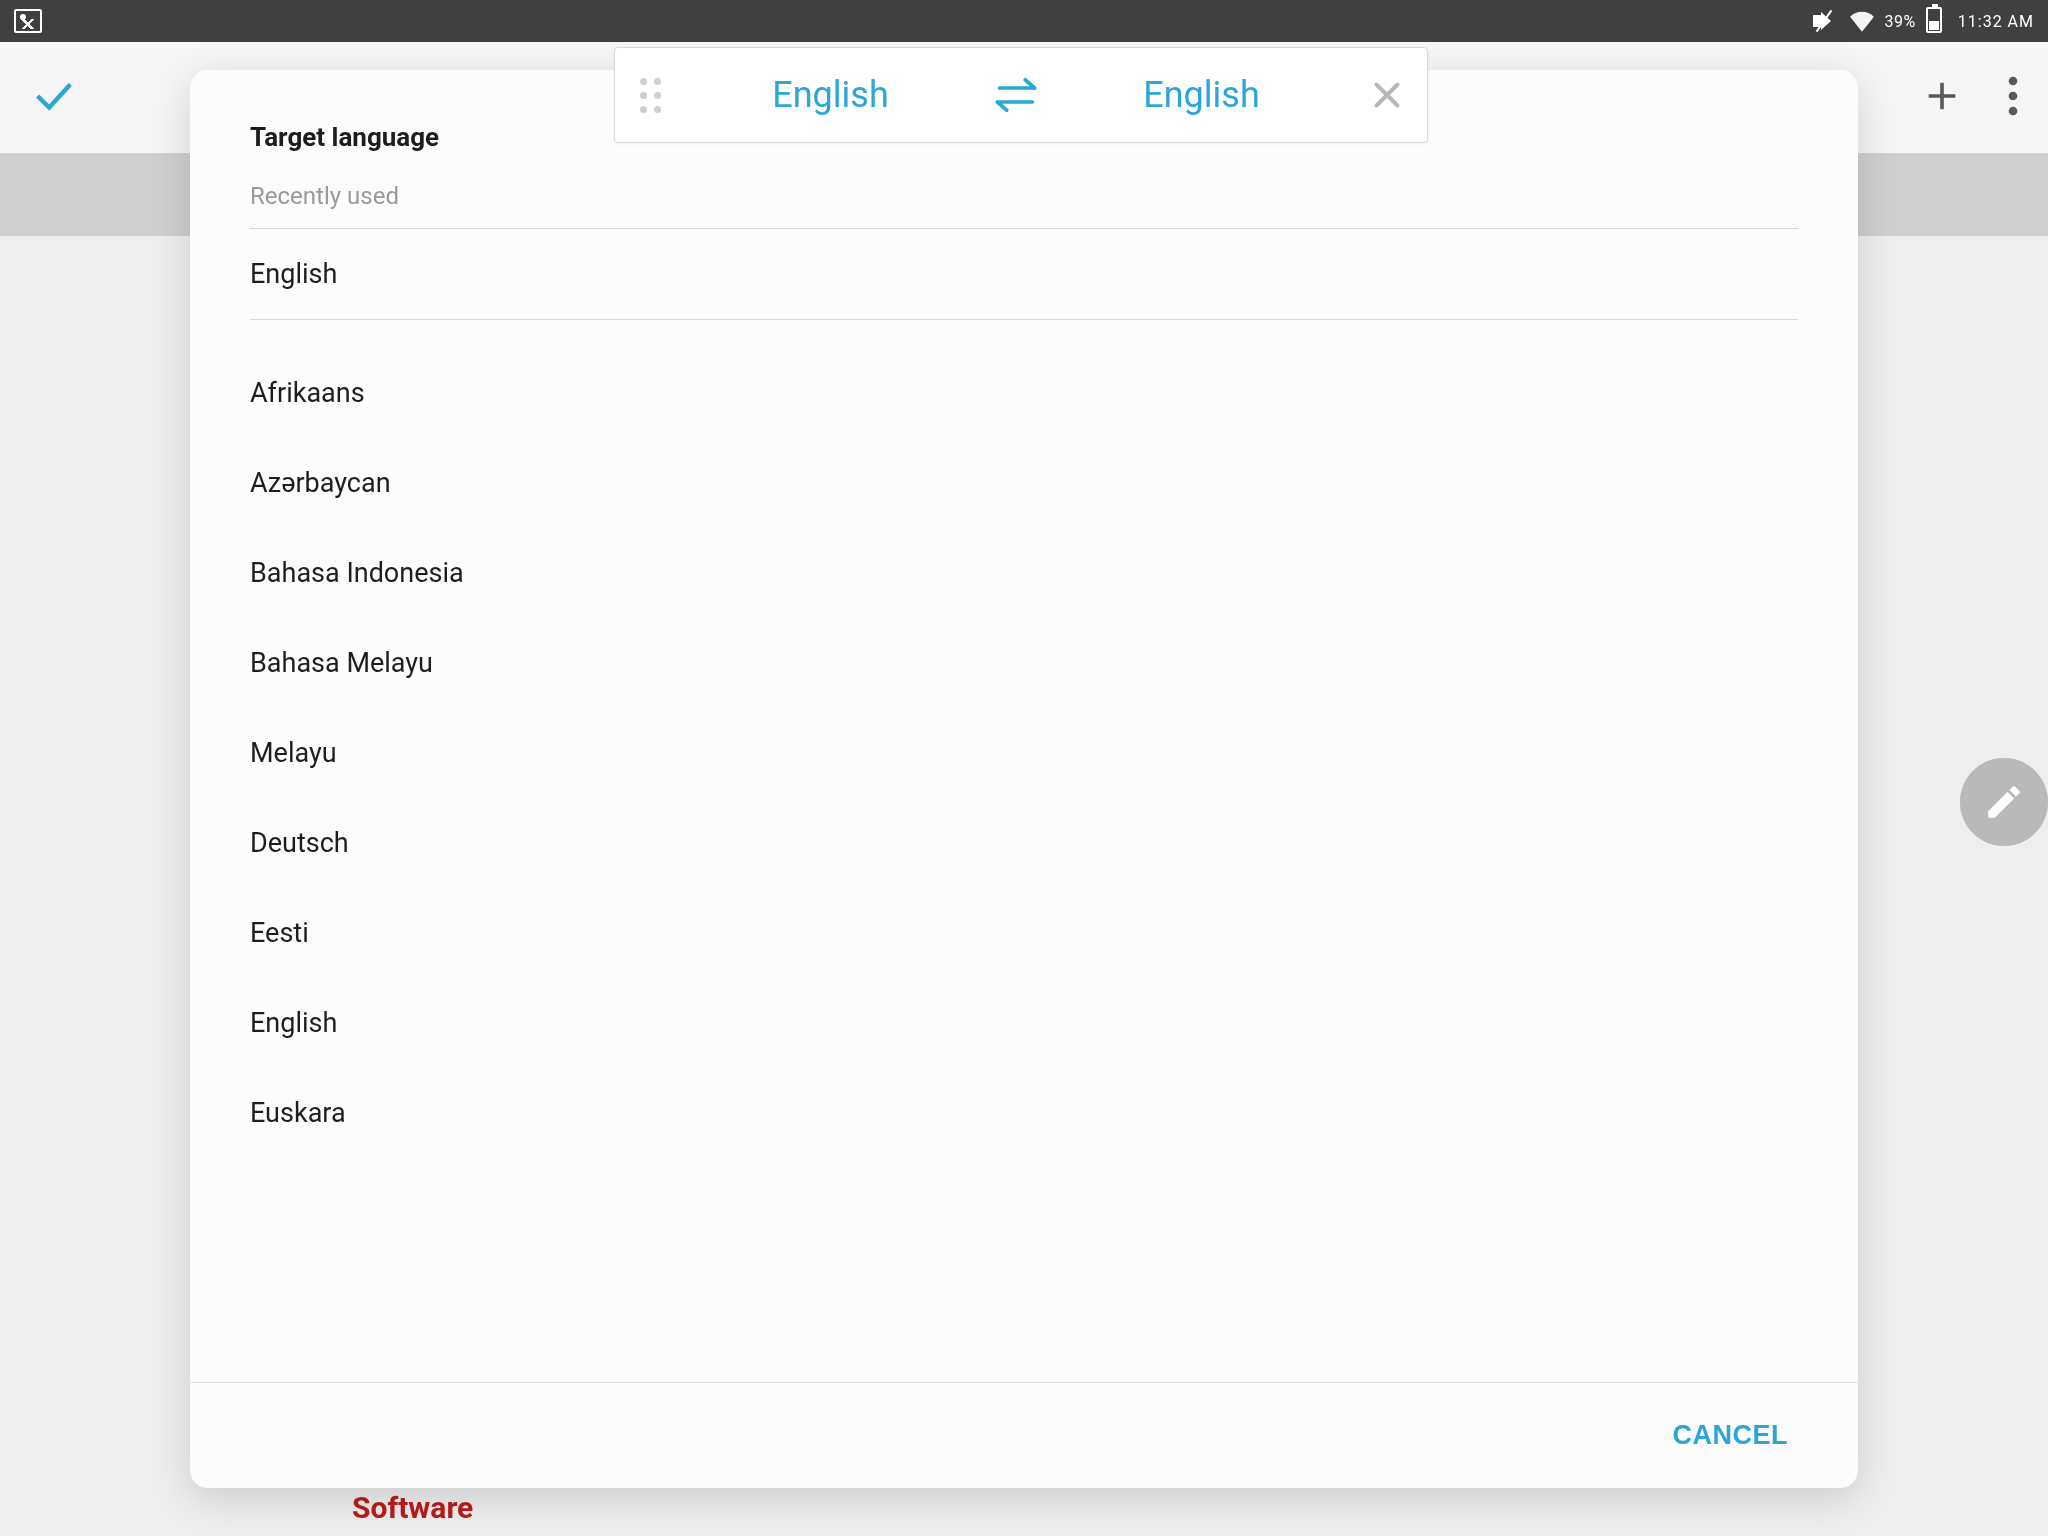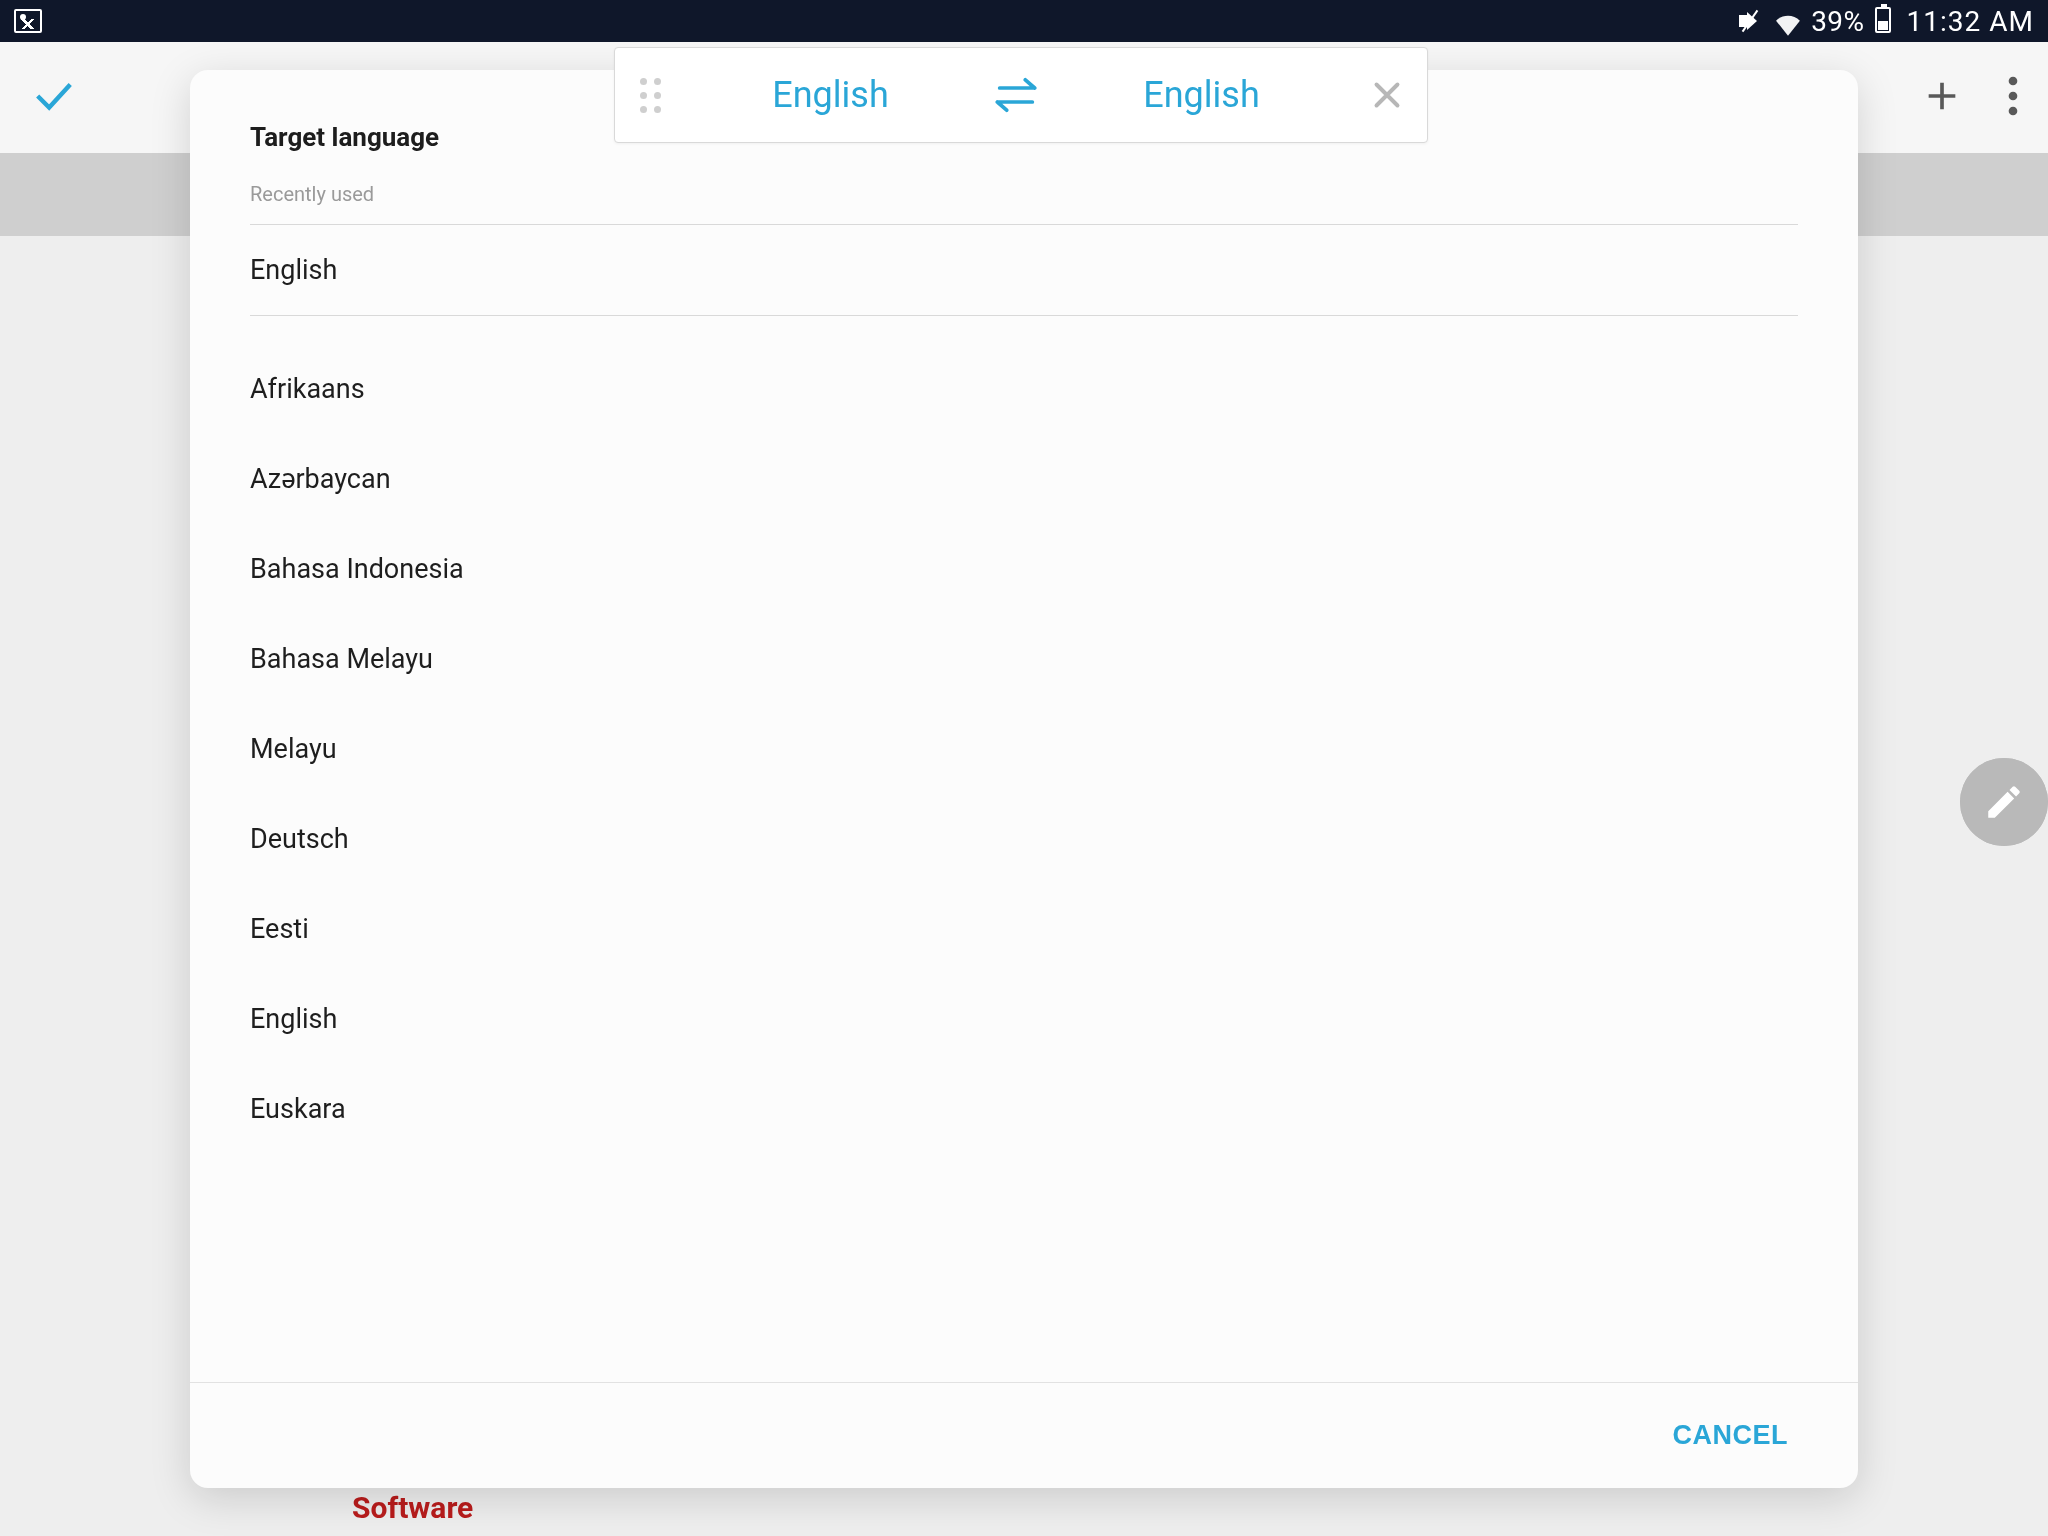--- a/index.html
+++ b/index.html
@@ -1,23 +1,23 @@
 <!DOCTYPE html>
 <html><head>
 <meta charset="utf-8">
 <style>
   * { box-sizing: border-box; margin: 0; padding: 0; }
   html, body { width: 2048px; height: 1536px; font-family: Roboto, "Helvetica Neue", Arial, sans-serif; }
   body { background: #d7d7d7; overflow: hidden; position: relative; }
 
   
   .status-bar {
-    height: 42px; background: #0f172a; width: 100%;
+    height: 42px; background: #404040; width: 100%;
     display: flex; align-items: center; justify-content: space-between;
-    padding: 0 14px; color: #fff; font-size: 28px;
+    padding: 0 14px; color: #fff; font-size: 16px;
   }
   .status-left { display: flex; align-items: center; gap: 14px; }
   .status-right { display: flex; align-items: center; gap: 10px; }
   .status-right .pct { letter-spacing: 0.5px; }
   .status-right .time { margin-left: 6px; letter-spacing: 1px; }
 
   .pic-icon { width: 28px; height: 24px; border: 2px solid #fff; border-radius: 2px; position: relative; display:inline-block; }
   .pic-icon::before { content:""; position:absolute; width:6px; height:6px; background:#fff; border-radius:50%; top:3px; left:4px; }
   .pic-icon::after { content:""; position:absolute; left:2px; right:2px; bottom:2px; height:10px;
     background: linear-gradient(135deg, transparent 45%, #fff 46%, #fff 55%, transparent 56%),
@@ -80,21 +80,21 @@
   .tb-close svg { width:36px; height:36px; }
 
   
   .dialog {
     position:absolute; left:190px; top:70px; width:1668px; height:1418px;
     background:#fcfcfc; border-radius:18px; z-index:50;
     box-shadow: 0 10px 40px rgba(0,0,0,0.15);
     display:flex; flex-direction:column; overflow:hidden;
   }
   .dialog-header { padding: 52px 60px 30px 60px; font-size:26px; font-weight:700; color:#1d1d1d; }
-  .section-label { padding: 0 60px 18px 60px; font-size:20px; color:#9a9a9a; }
+  .section-label { padding: 0 60px 18px 60px; font-size:24px; color:#9a9a9a; }
   .divider { height:1px; background:#d9d9d9; margin:0 60px; }
   .list { flex:1; overflow-y:auto; padding: 0 60px; }
   .list-item { height:90px; display:flex; align-items:center; font-size:27px; color:#1e1e1e; cursor:pointer; }
   .spacer { height:28px; }
   .dialog-footer { height:106px; border-top:1px solid #e2e2e2; display:flex; align-items:center; justify-content:flex-end; padding-right:60px; }
   .cancel-btn { color:#2aa6d7; font-size:27px; font-weight:700; letter-spacing:0.5px; background:none; border:none; cursor:pointer; padding:20px 10px; }
 
   
   .bg-peek { position:absolute; left:352px; top:1490px; font-size:30px; font-weight:700; color:#b91c1c; z-index:1; }
 

